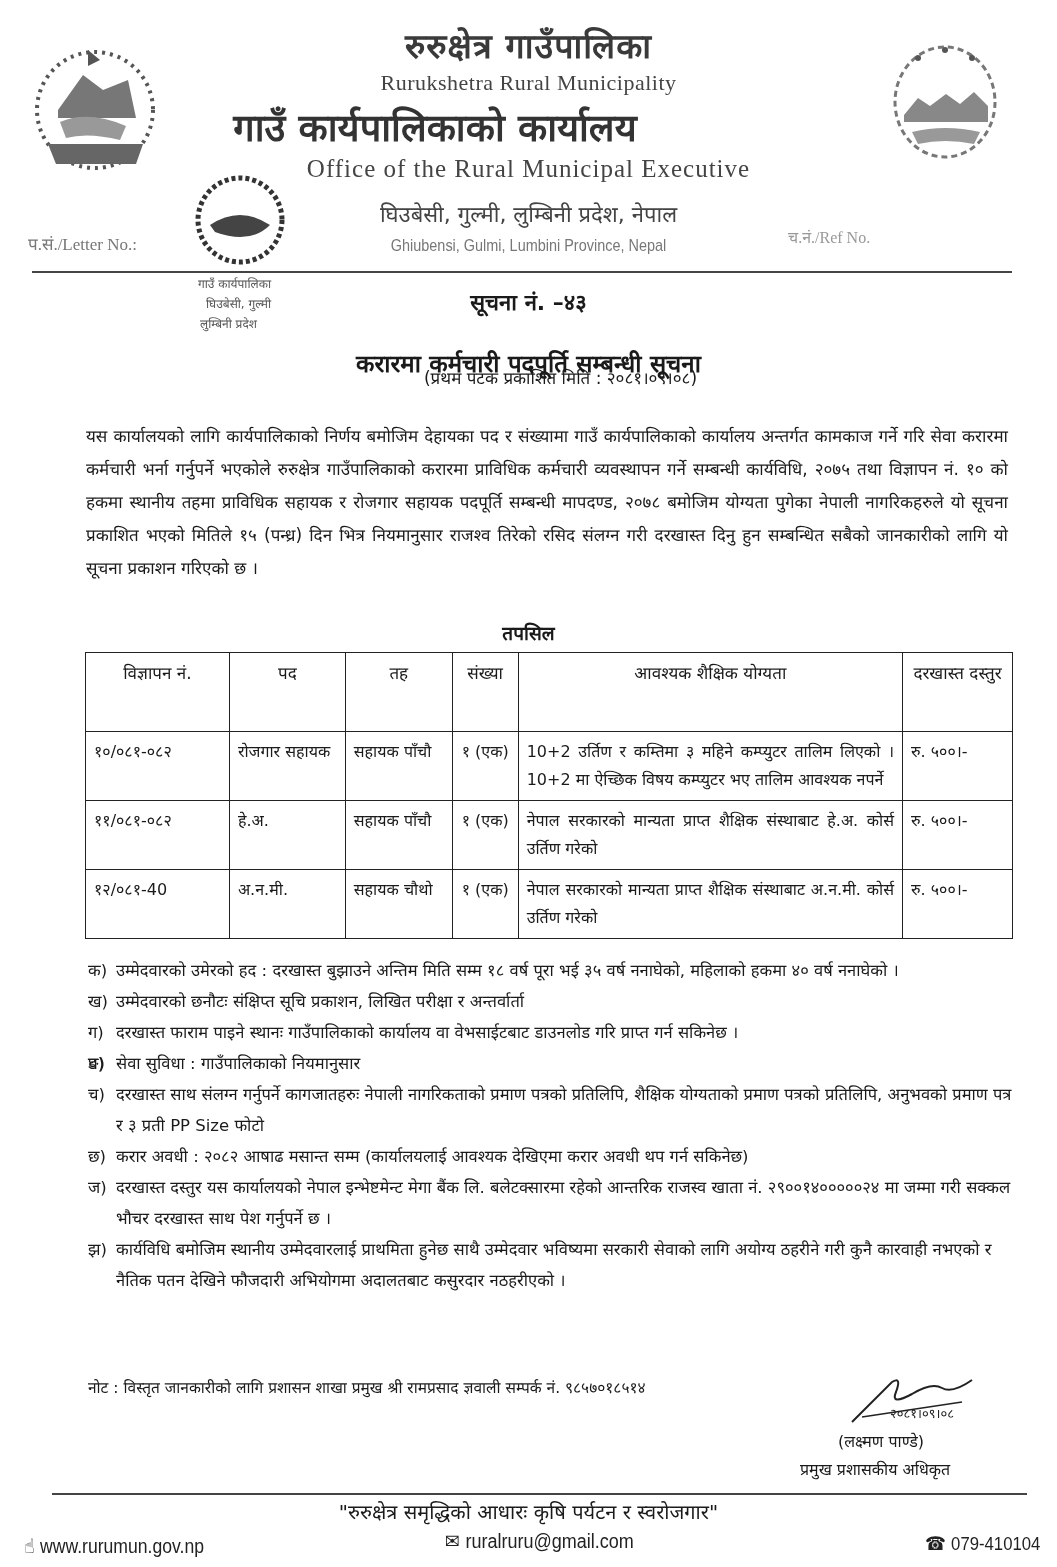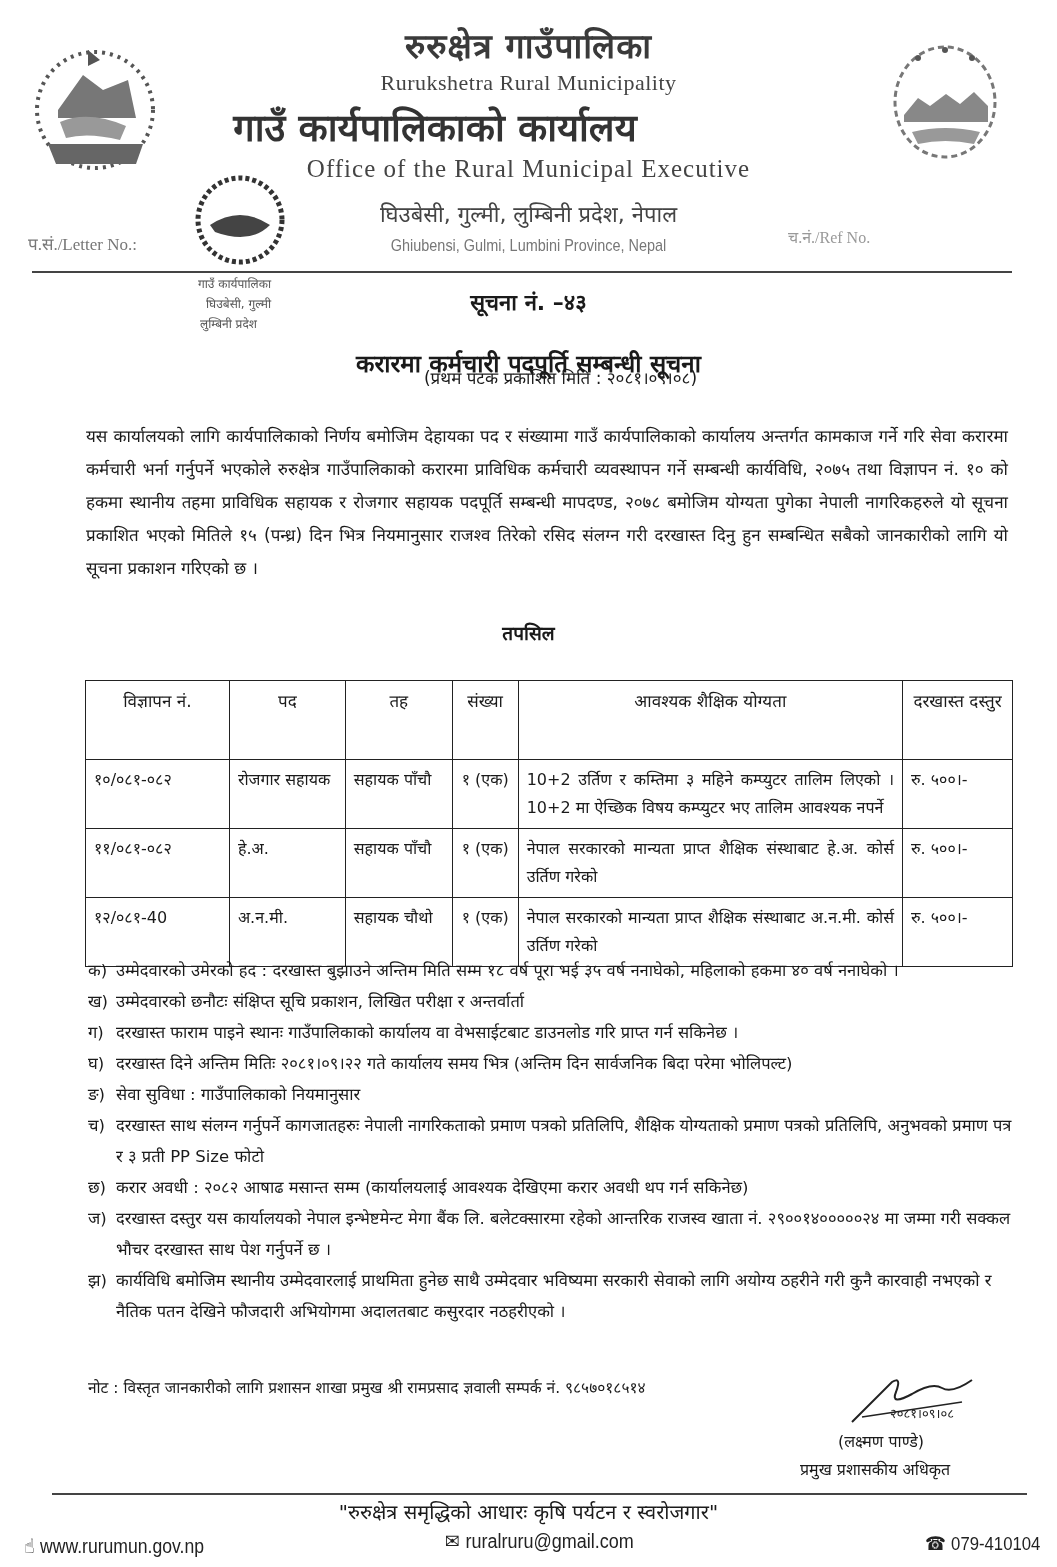--- a/index.html
+++ b/index.html
@@ -24,21 +24,21 @@
 
   
   .notice-no { left: 0; width: 1057px; top: 286px; text-align: center; font-size: 22px; font-weight: bold; }
   .notice-title { left: 0; width: 1057px; top: 326px; text-align: center; font-size: 24px; font-weight: bold; margin-top: 20px; }
   .notice-date { left: 0; width: 1057px; top: 366px; text-align: center; font-size: 17px; margin-left: 32px; }
 
   .body-para { left: 86px; top: 420px; width: 922px; font-size: 17px; line-height: 33px; text-align: justify; }
 
   .tapsil { left: 0; width: 1057px; top: 620px; text-align: center; font-size: 19px; font-weight: bold; }
 
-  table.vac { position: absolute; left: 85px; top: 680px; width: 928px; border-collapse: collapse; font-size: 16px; }
+  table.vac { position: absolute; left: 85px; top: 652px; width: 928px; border-collapse: collapse; font-size: 16px; }
   table.vac th, table.vac td { border: 1.5px solid #222; vertical-align: top; padding: 6px 8px; line-height: 28px; }
   table.vac th { font-weight: normal; text-align: center; height: 66px; font-size: 17px; }
   table.vac td.c { text-align: center; }
   table.vac td.q { text-align: justify; }
 
   .conds { left: 88px; top: 955px; width: 930px; font-size: 16.5px; }
   .cond { position: relative; padding-left: 28px; line-height: 31px; }
   .cond .lbl { position: absolute; left: 0; top: 0; }
 
   .note { left: 88px; top: 1376px; font-size: 15.5px; }
@@ -141,21 +141,21 @@
       <td class="q">नेपाल सरकारको मान्यता प्राप्त शैक्षिक संस्थाबाट अ.न.मी. कोर्स उर्तिण गरेको</td>
       <td>रु. ५००।-</td>
     </tr>
   </tbody>
 </table>
 
 <div class="abs conds">
   <div class="cond"><span class="lbl">क)</span><span>उम्मेदवारको उमेरको हद : दरखास्त बुझाउने अन्तिम मिति सम्म १८ वर्ष पूरा भई ३५ वर्ष ननाघेको, महिलाको हकमा ४० वर्ष ननाघेको ।</span></div>
   <div class="cond"><span class="lbl">ख)</span><span>उम्मेदवारको छनौटः संक्षिप्त सूचि प्रकाशन, लिखित परीक्षा र अन्तर्वार्ता</span></div>
   <div class="cond"><span class="lbl">ग)</span><span>दरखास्त फाराम पाइने स्थानः गाउँपालिकाको कार्यालय वा वेभसाईटबाट डाउनलोड गरि प्राप्त गर्न सकिनेछ ।</span></div>
-  <div class="cond"><span class="lbl">घ)</span><span>दरखास्त दिने अन्तिम मितिः २०८१।०९।२२ गते कार्यालय समय भित्र (अन्तिम दिन सार्वजनिक बिदा परेमा भोलिपल्ट)</span></div>
+  <div class="cond"><span class="lbl">घ)</span></div>
   <div class="cond"><span class="lbl">ङ)</span><span>सेवा सुविधा : गाउँपालिकाको नियमानुसार</span></div>
   <div class="cond"><span class="lbl">च)</span><span>दरखास्त साथ संलग्न गर्नुपर्ने कागजातहरुः नेपाली नागरिकताको प्रमाण पत्रको प्रतिलिपि, शैक्षिक योग्यताको प्रमाण पत्रको प्रतिलिपि, अनुभवको प्रमाण पत्र र ३ प्रती PP Size फोटो</span></div>
   <div class="cond"><span class="lbl">छ)</span><span>करार अवधी : २०८२ आषाढ मसान्त सम्म (कार्यालयलाई आवश्यक देखिएमा करार अवधी थप गर्न सकिनेछ)</span></div>
   <div class="cond"><span class="lbl">ज)</span><span>दरखास्त दस्तुर यस कार्यालयको नेपाल इन्भेष्टमेन्ट मेगा बैंक लि. बलेटक्सारमा रहेको आन्तरिक राजस्व खाता नं. २९००१४०००००२४ मा जम्मा गरी सक्कल भौचर दरखास्त साथ पेश गर्नुपर्ने छ ।</span></div>
   <div class="cond"><span class="lbl">झ)</span><span>कार्यविधि बमोजिम स्थानीय उम्मेदवारलाई प्राथमिता हुनेछ साथै उम्मेदवार भविष्यमा सरकारी सेवाको लागि अयोग्य ठहरीने गरी कुनै कारवाही नभएको र नैतिक पतन देखिने फौजदारी अभियोगमा अदालतबाट कसुरदार नठहरीएको ।</span></div>
 </div>
 
 <div class="abs note">नोट : विस्तृत जानकारीको लागि प्रशासन शाखा प्रमुख श्री रामप्रसाद ज्ञवाली सम्पर्क नं. ९८५७०१८५१४</div>
 
 <svg class="abs signature" viewBox="0 0 150 58">

